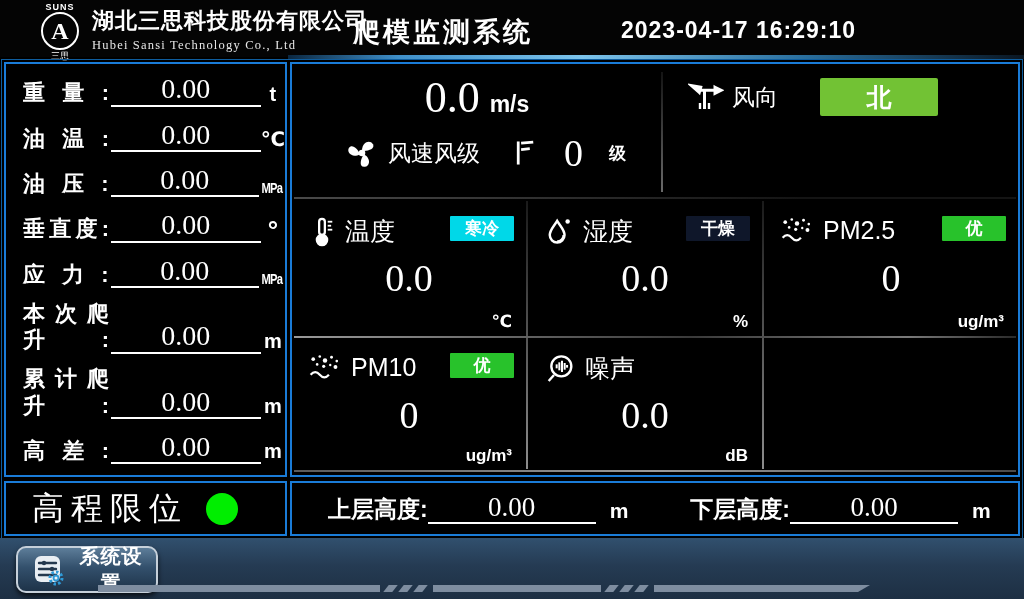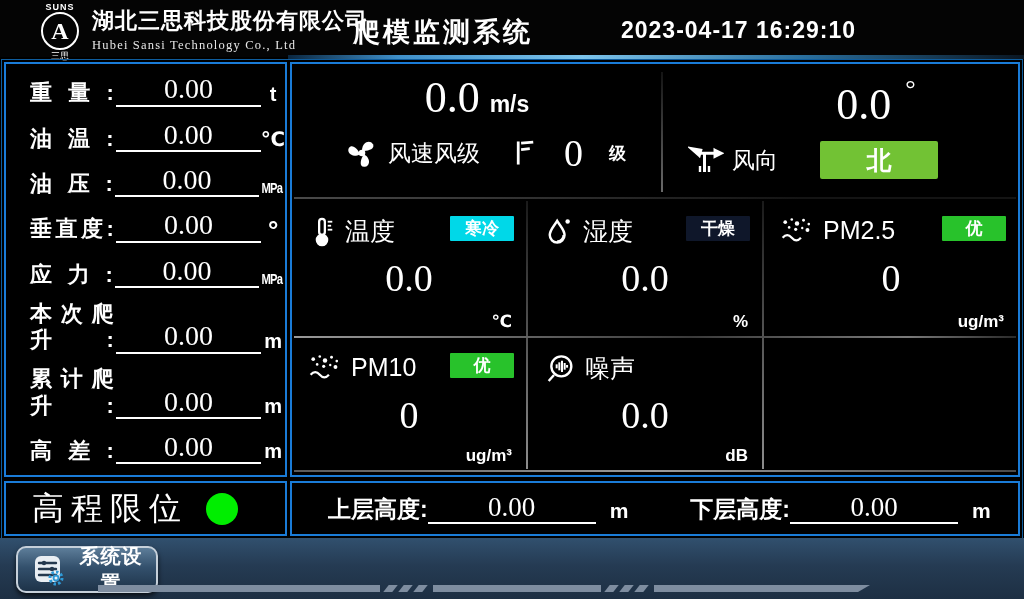--- a/index.html
+++ b/index.html
@@ -24,21 +24,21 @@
   .header-line{position:absolute;left:288px;top:55px;width:736px;height:4px;
     background:linear-gradient(90deg,#0b2740 0%,#3f8fc9 15%,#7cc4ec 40%,#2a6f9e 70%,#0a1622 100%);}
   
   .outer-frame{position:absolute;left:1px;top:59px;width:1020px;height:478px;
     border:1px solid #0e5d9e;pointer-events:none;}
   
   .panel{position:absolute;background:#000;border:2px solid #1a7cd8;box-sizing:border-box;}
   
   .left-panel{left:4px;top:62px;width:283px;height:415px;
     display:flex;flex-direction:column;justify-content:space-around;padding:4px 0;}
-  .m-row{display:flex;align-items:flex-end;padding-left:24px;}
+  .m-row{display:flex;align-items:flex-end;padding-left:17px;}
   .m-label{width:92px;font-size:22px;font-weight:bold;
     text-align:justify;text-align-last:justify;display:inline-block;line-height:1.2;}
   .m-value{width:160px;margin-left:2px;border-bottom:2px solid #fff;text-align:center;
     font-family:"Liberation Serif","DejaVu Serif",serif;font-size:28px;line-height:1.05;padding-bottom:1px;}
   .m-unit{width:26px;text-align:center;font-weight:bold;font-size:20px;line-height:1.3;}
   .u-mpa{font-size:14px;transform:scaleX(.8);letter-spacing:-1px;}
   .u-deg{font-size:26px;line-height:1;}
   
   .elev-panel{left:4px;top:481px;width:283px;height:55px;display:flex;align-items:center;}
   .elev-label{margin-left:26px;font-size:32px;font-weight:normal;letter-spacing:7px;}
@@ -195,23 +195,20 @@
           <line x1="9.5" y1="4.5" x2="20" y2="3.5"></line>
           <line x1="9.5" y1="10" x2="17" y2="9.2"></line>
         </svg>
       </span>
       <span class="lvl-value">0</span>
       <span class="lvl-unit">级</span>
     </div>
   </div>
 
   <div class="wind-right">
-    <div class="big-line" style="padding-left:70px">
-      <span>0.0</span><span class="big-deg">°</span>
-    </div>
     <div class="sub-line">
       <span class="icon">
         <svg width="36" height="36" viewBox="0 0 24 24" stroke="#fff" stroke-width="2" fill="#fff">
           <line x1="6" y1="7.5" x2="19" y2="7.5"></line>
           <path d="M18 5.5 L22 7.5 L18 9.5 Z"></path>
           <path d="M7.5 9 L2.5 4.5 L8.5 5.5 Z"></path>
           <line x1="11" y1="7.5" x2="11" y2="20"></line>
           <line x1="8" y1="20" x2="8" y2="16" stroke-width="1.6"></line>
           <line x1="14" y1="20" x2="14" y2="16" stroke-width="1.6"></line>
         </svg>

